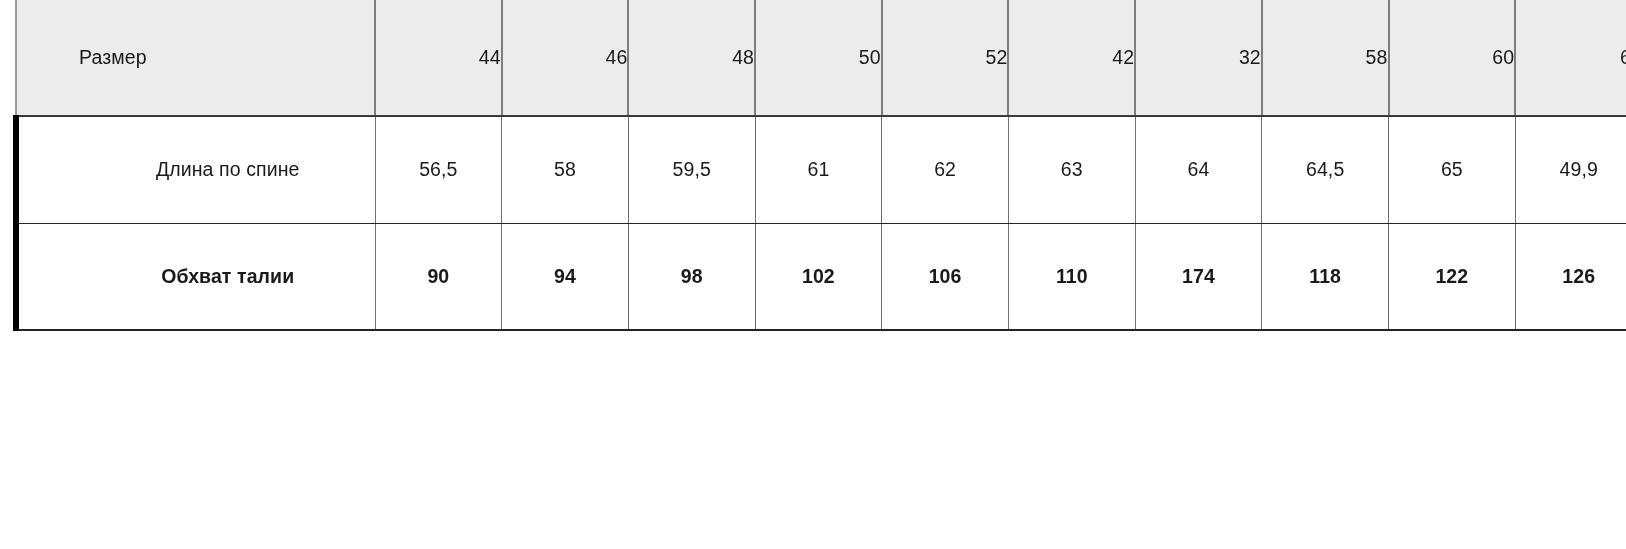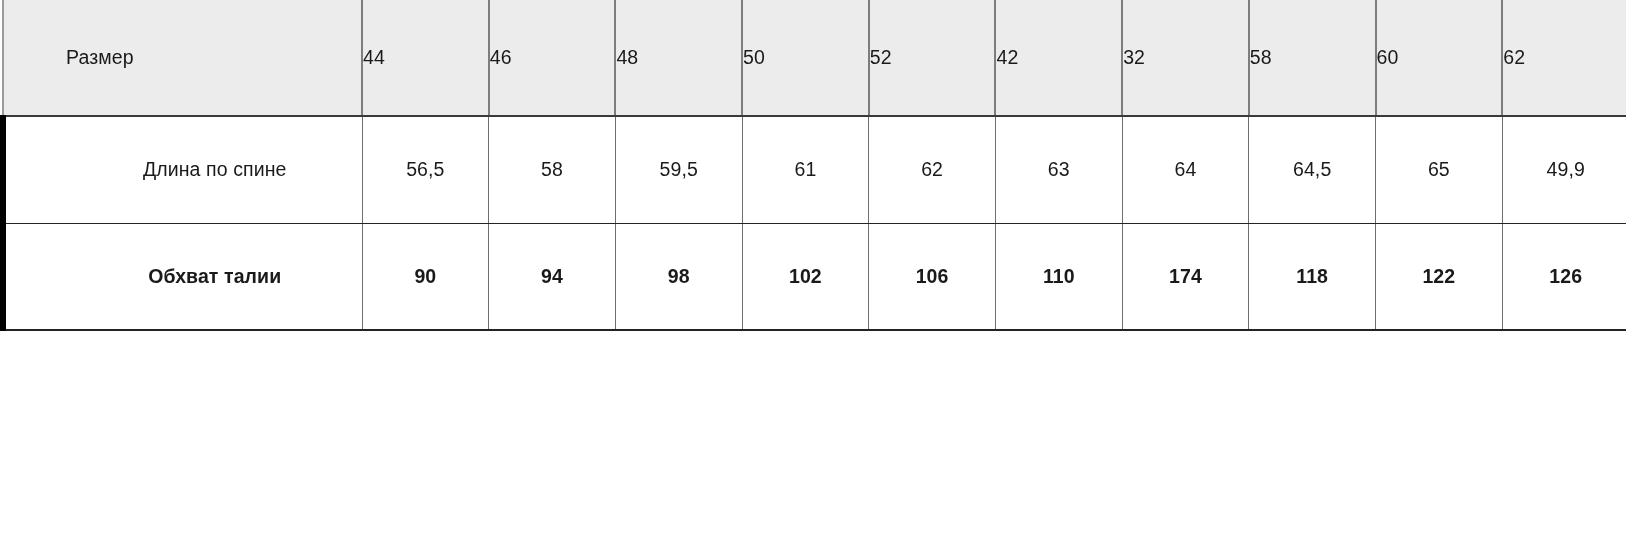--- a/index.html
+++ b/index.html
@@ -13,20 +13,21 @@
     font-family: "Liberation Sans", "DejaVu Sans", sans-serif;
     -webkit-font-smoothing: antialiased;
     overflow: hidden;
   }
 
   #size-table-wrap {
     width: 1626px;
     height: 549px;
     position: relative;
     box-sizing: border-box;
+    padding-left: 13px;
   }
 
   table.size-table {
     width: 1626px;
     border-collapse: collapse;
     table-layout: fixed;
     border-spacing: 0;
   }
 
   table.size-table col.label-col { width: 359px; }
@@ -39,21 +40,21 @@
   }
   thead th {
     background: #ececec;
     font-weight: 400;
     font-size: 19.5px;
     color: #1a1a1a;
     padding: 0;
     margin: 0;
     border-right: 2px solid #7d7d7d;
     border-bottom: 2px solid #3a3a3a;
-    text-align: left;
+    text-align: right;
     vertical-align: middle;
     letter-spacing: 0.1px;
   }
   thead th.label-head {
     text-align: left;
     padding-left: 62px;
     border-left: 2px solid #9a9a9a;
     border-right: 2px solid #7d7d7d;
   }
   thead th.last-head {

